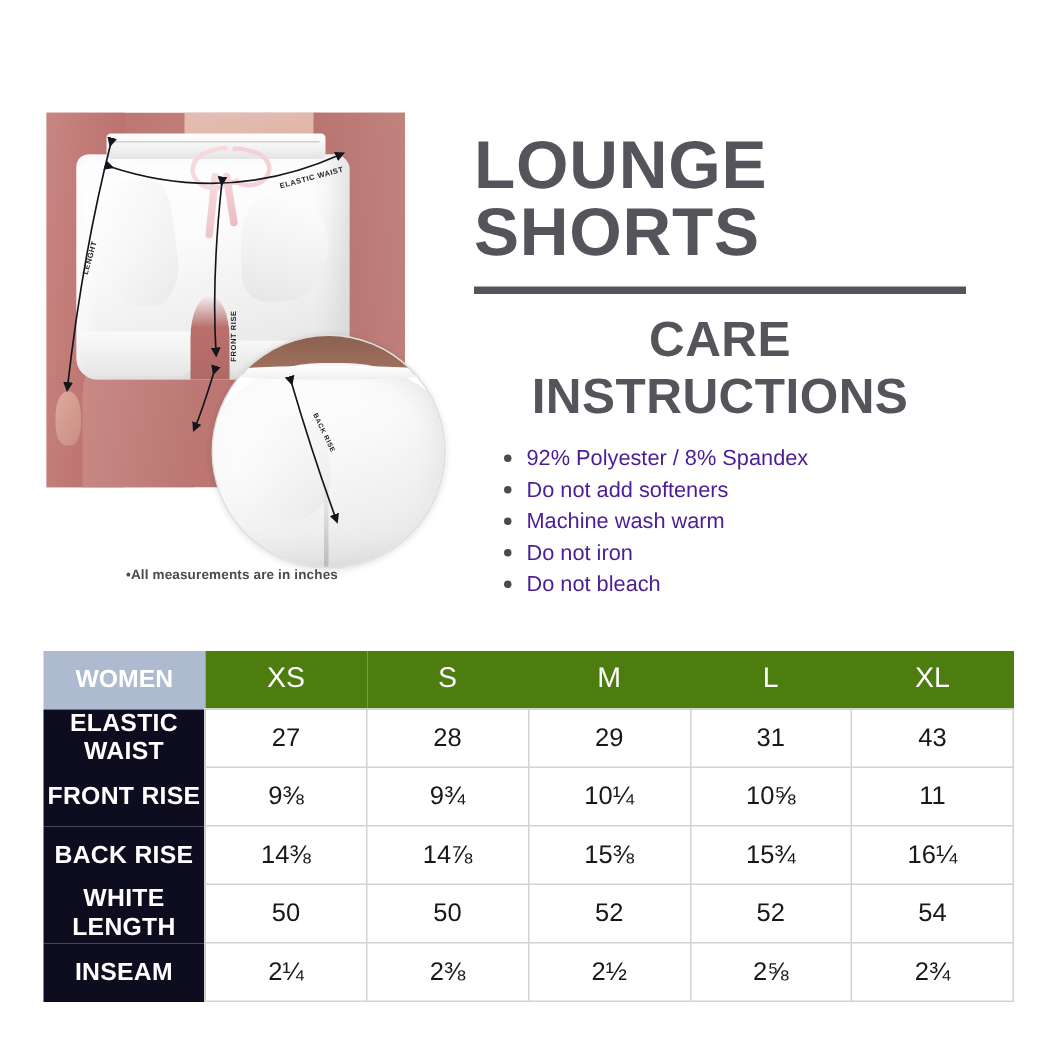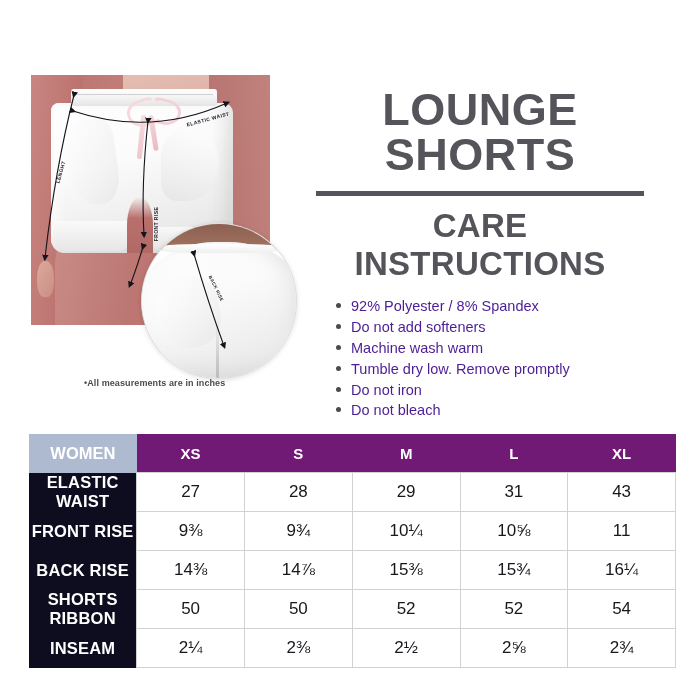--- a/index.html
+++ b/index.html
@@ -116,37 +116,37 @@
     background:linear-gradient(130deg,rgba(255,255,255,.85),rgba(212,212,212,.3));
     border-radius:50% 40% 45% 55%;transform:rotate(-10deg);}
   .br-label{left:60px;top:62px;transform:rotate(64deg);font-size:4.5px;}
 
   .footnote{position:absolute;left:84px;top:378px;
     font-size:9px;font-weight:bold;color:#4a4a52;letter-spacing:.1px;}
 
   
   .right{position:absolute;left:316px;top:88px;width:328px;}
   .title{font-size:45px;line-height:.99;font-weight:bold;color:#56545b;
-    letter-spacing:.5px;text-align:center;}
+    letter-spacing:.5px;text-align:left;}
   .rule{height:5px;background:#56545b;margin:14px 0 11px;}
   .subtitle{font-size:33px;font-weight:bold;color:#56545b;
     text-align:center;letter-spacing:.3px;}
   .care{margin:13px 0 0 18px;padding:0;list-style:none;}
   .care li{position:relative;font-size:14.5px;color:#4c1d95;
     line-height:1.44;padding-left:17px;}
   .care li:before{content:"";position:absolute;left:2px;top:7px;
     width:5px;height:5px;border-radius:50%;background:#4c4a51;}
 
   
   .tbl{position:absolute;left:29px;top:434px;width:647px;
     border-collapse:collapse;table-layout:fixed;}
   .tbl td{height:38px;padding:0;text-align:center;vertical-align:middle;}
   .tbl .lbl{width:172px;background:#0d0d1f;color:#fff;
     font-weight:bold;font-size:16.5px;letter-spacing:.2px;}
-  .tbl .hd{background:#701a75;color:#fff;font-weight:bold;font-size:15px;}
+  .tbl .hd{background:#4d7c0f;color:#fff;font-weight:normal;font-size:19px;}
   .tbl .women{background:#aebad0;color:#fff;font-weight:bold;font-size:16.5px;}
   .tbl .val{background:#fff;color:#17171c;font-size:17px;
     border:1px solid #d2d2d2;margin-top:24px;}
 </style>
 </head>
 <body>
 
 <div class="page">
 
   <div class="top">
@@ -224,21 +224,20 @@
       <div class="title">
         <div>LOUNGE</div>
         <div>SHORTS</div>
       </div>
       <div class="rule"></div>
       <div class="subtitle">CARE INSTRUCTIONS</div>
       <ul class="care" id="care-list">
           <li>92% Polyester / 8% Spandex</li>
           <li>Do not add softeners</li>
           <li>Machine wash warm</li>
-          <li>Tumble dry low. Remove promptly</li>
           <li>Do not iron</li>
           <li>Do not bleach</li>
         </ul>
     </div>
   </div>
 
   <table class="tbl">
     <tbody id="tbl-body">
         <tr>
           <td class="women">WOMEN</td>
@@ -266,21 +265,21 @@
         </tr>
         <tr>
           <td class="lbl">BACK RISE</td>
           <td class="val">14⅜</td>
           <td class="val">14⅞</td>
           <td class="val">15⅜</td>
           <td class="val">15¾</td>
           <td class="val">16¼</td>
         </tr>
         <tr>
-          <td class="lbl">SHORTS RIBBON</td>
+          <td class="lbl">WHITE LENGTH</td>
           <td class="val">50</td>
           <td class="val">50</td>
           <td class="val">52</td>
           <td class="val">52</td>
           <td class="val">54</td>
         </tr>
         <tr>
           <td class="lbl">INSEAM</td>
           <td class="val">2¼</td>
           <td class="val">2⅜</td>

